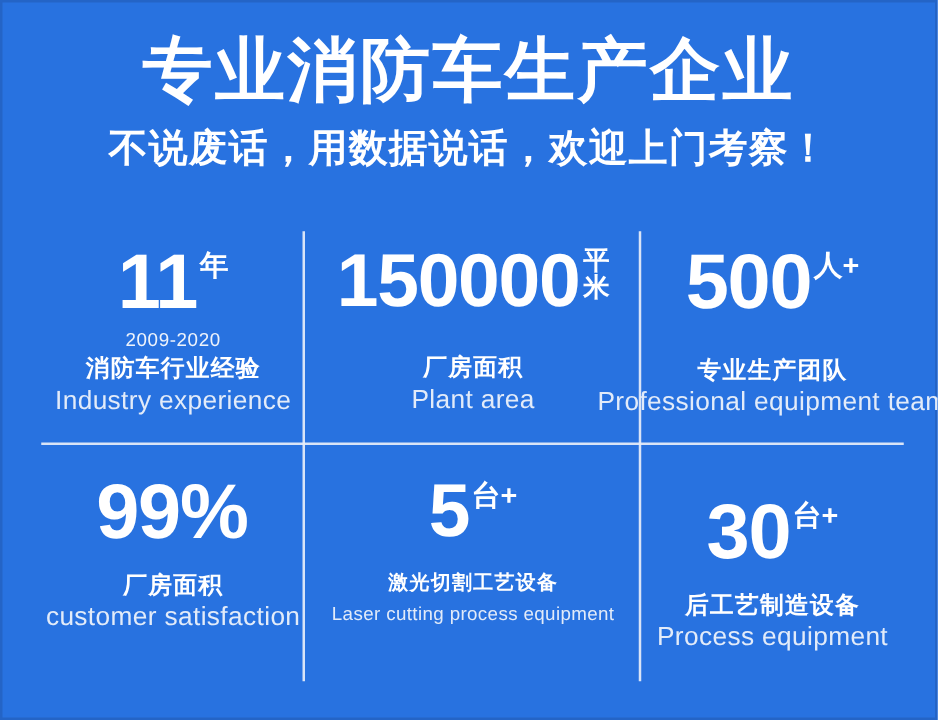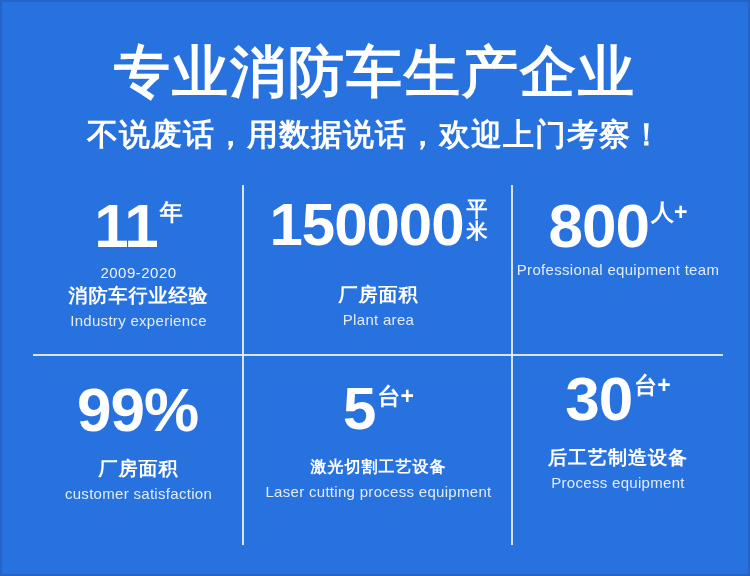--- a/index.html
+++ b/index.html
@@ -31,21 +31,21 @@
   
   .header {
     position: absolute;
     top: 0;
     left: 0;
     width: 750px;
     text-align: center;
   }
   .main-title {
     margin: 0;
-    padding-top: 40px;
+    padding-top: 24px;
     font-size: 56px;
     line-height: 64px;
     font-weight: 700;
     color: #ffffff;
     letter-spacing: 2px;
     white-space: nowrap;
   }
   .sub-title {
     margin: 0;
     padding-top: 12px;
@@ -102,21 +102,21 @@
     align-items: center;
     justify-content: flex-start;
     box-sizing: border-box;
   }
   .cell.c-1 { width: 211px; padding-top: 10px; }
   .cell.c-2 { width: 269px; padding-top: 10px; }
   .cell.c-3 { width: 210px; padding-top: 10px; }
 
   .cell.b-1 { width: 211px; padding-top: 25px; }
   .cell.b-2 { width: 269px; padding-top: 25px; }
-  .cell.b-3 { width: 210px; padding-top: 14px; }
+  .cell.b-3 { width: 210px; padding-top: 14px; justify-content: center; }
 
   .bignum-wrap {
     display: flex;
     align-items: flex-start;
     justify-content: center;
     line-height: 1;
   }
   .bignum {
     font-size: 62px;
     line-height: 62px;
@@ -158,21 +158,21 @@
     margin-top: 5px;
     font-size: 19px;
     line-height: 24px;
     font-weight: 700;
     color: #ffffff;
     letter-spacing: 1px;
     white-space: nowrap;
   }
   .label-en {
     margin-top: 3px;
-    font-size: 15px;
+    font-size: 21px;
     line-height: 19px;
     font-weight: 400;
     color: #e2ebf9;
     letter-spacing: 0.3px;
     white-space: nowrap;
   }
   .cell.c-1 .label-cn { margin-top: 2px; }
   .cell.b-2 .label-cn { font-size: 16px; }
   .cell.b-2 .label-en { font-size: 15px; }
 </style>
@@ -211,23 +211,24 @@
             <span>平</span>
             <span>米</span>
           </span>
         </div>
         <div class="label-cn" style="margin-top:28px">厂房面积</div>
         <div class="label-en">Plant area</div>
       </div>
 
       <div class="cell c-3">
         <div class="bignum-wrap">
-          <span class="bignum">800</span>
+          <span class="bignum">500</span>
           <span class="unit">人+</span>
         </div>
+        <div class="label-cn" style="margin-top:28px">专业生产团队</div>
         <div class="label-en">Professional equipment team</div>
       </div>
 
     </div>
 
     <div class="stats-row row-bottom">
 
       <div class="cell b-1">
         <div class="bignum-wrap">
           <span class="bignum">99%</span>

